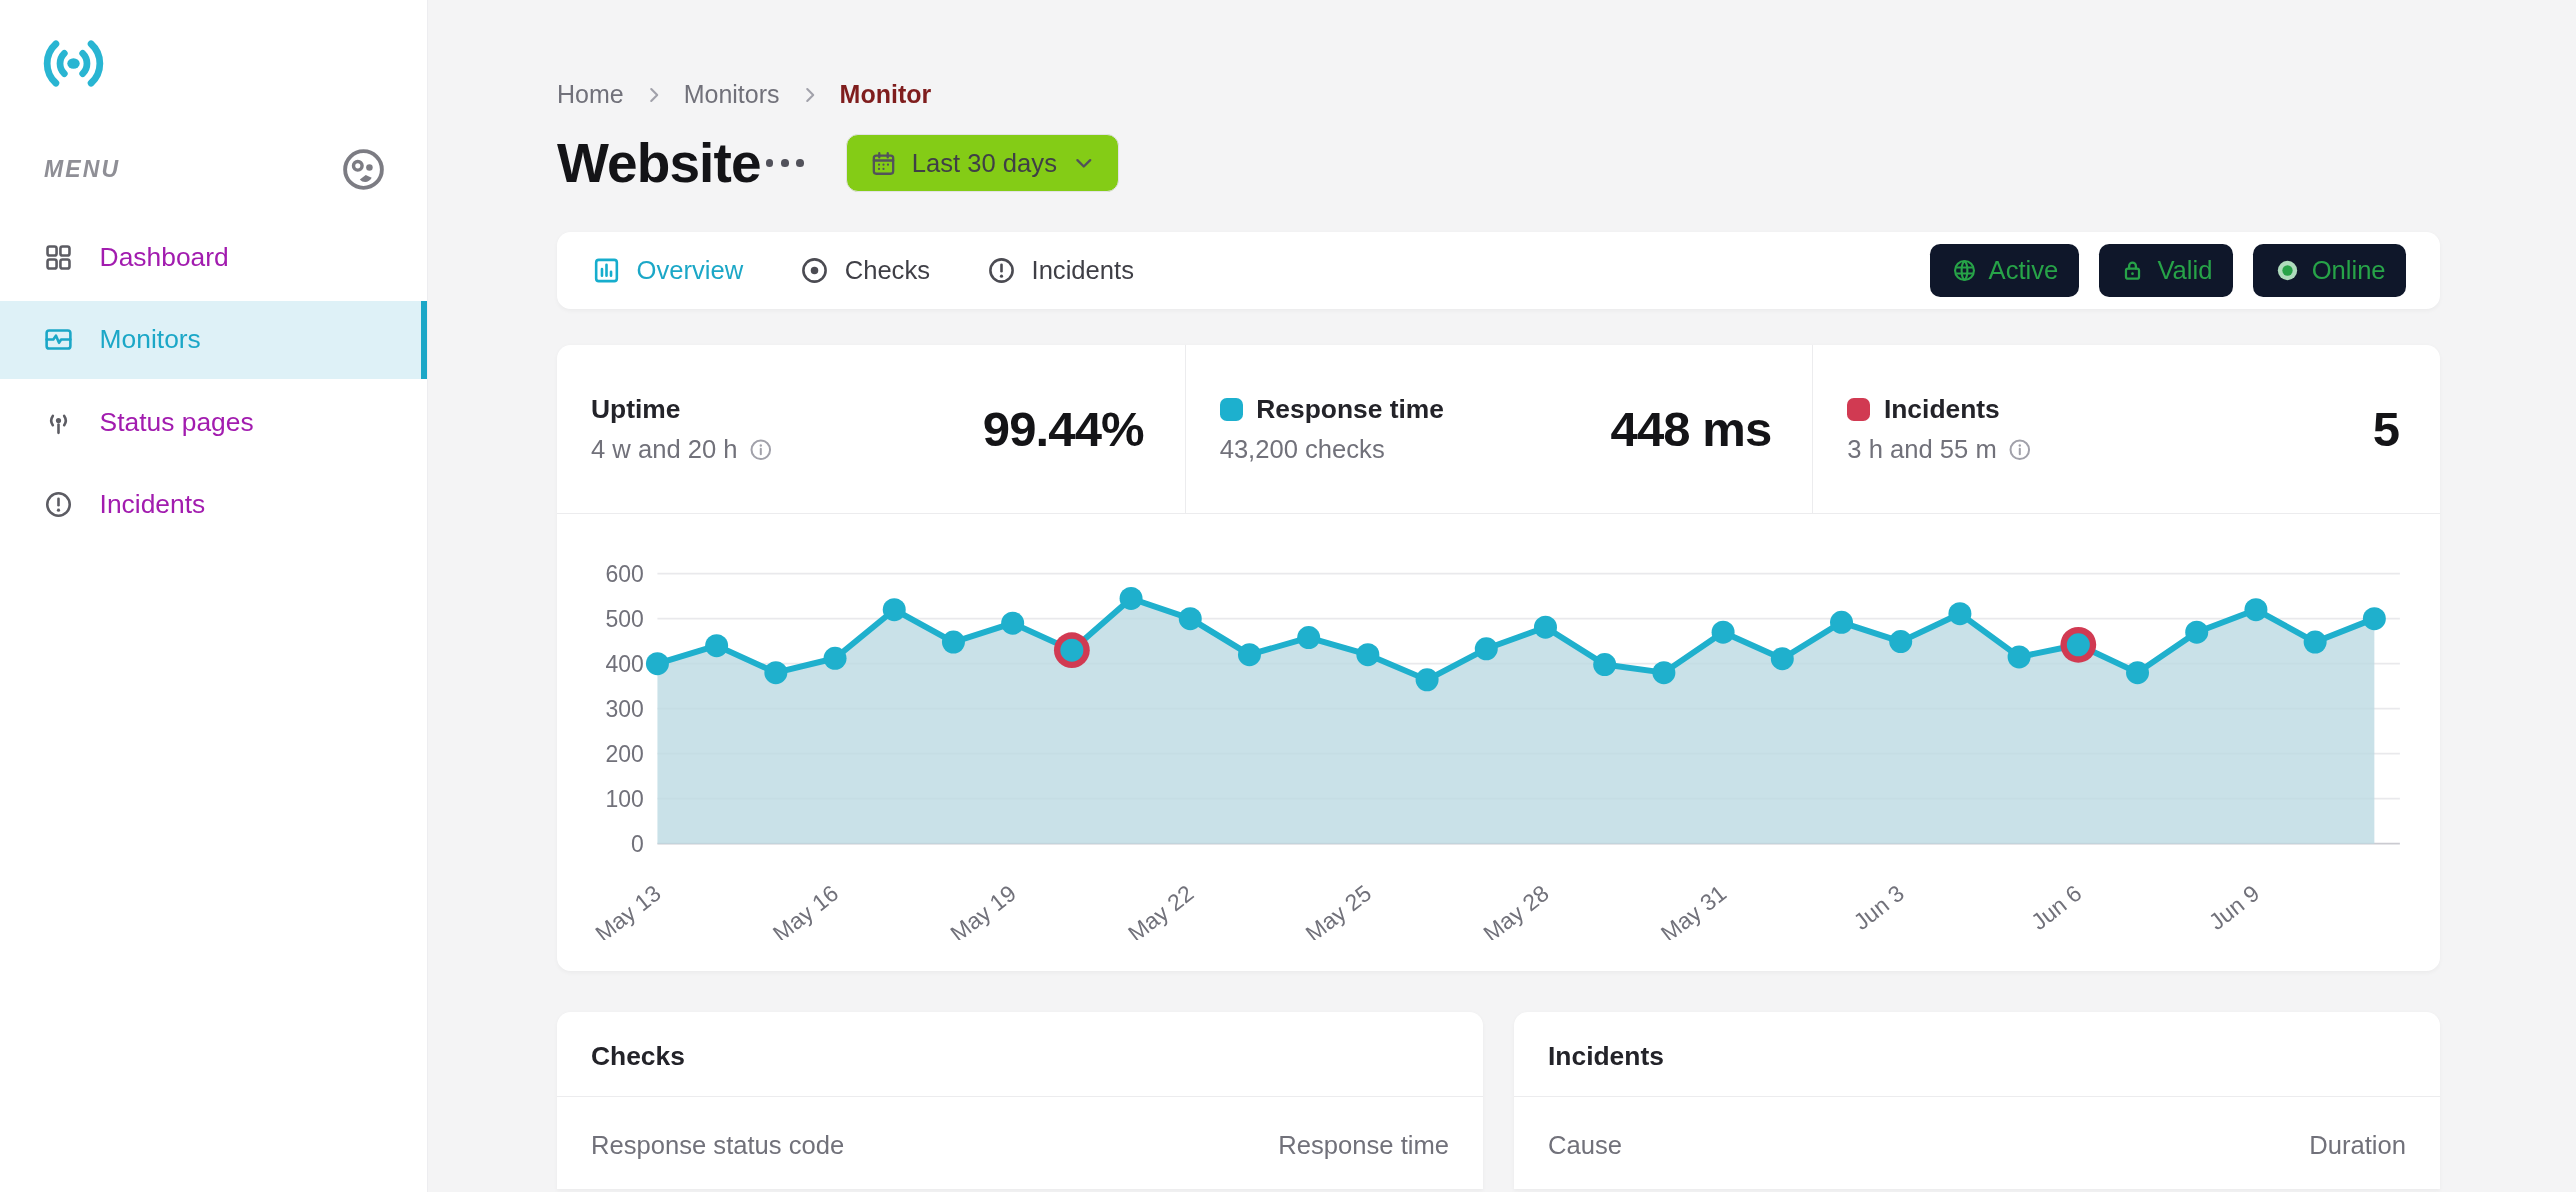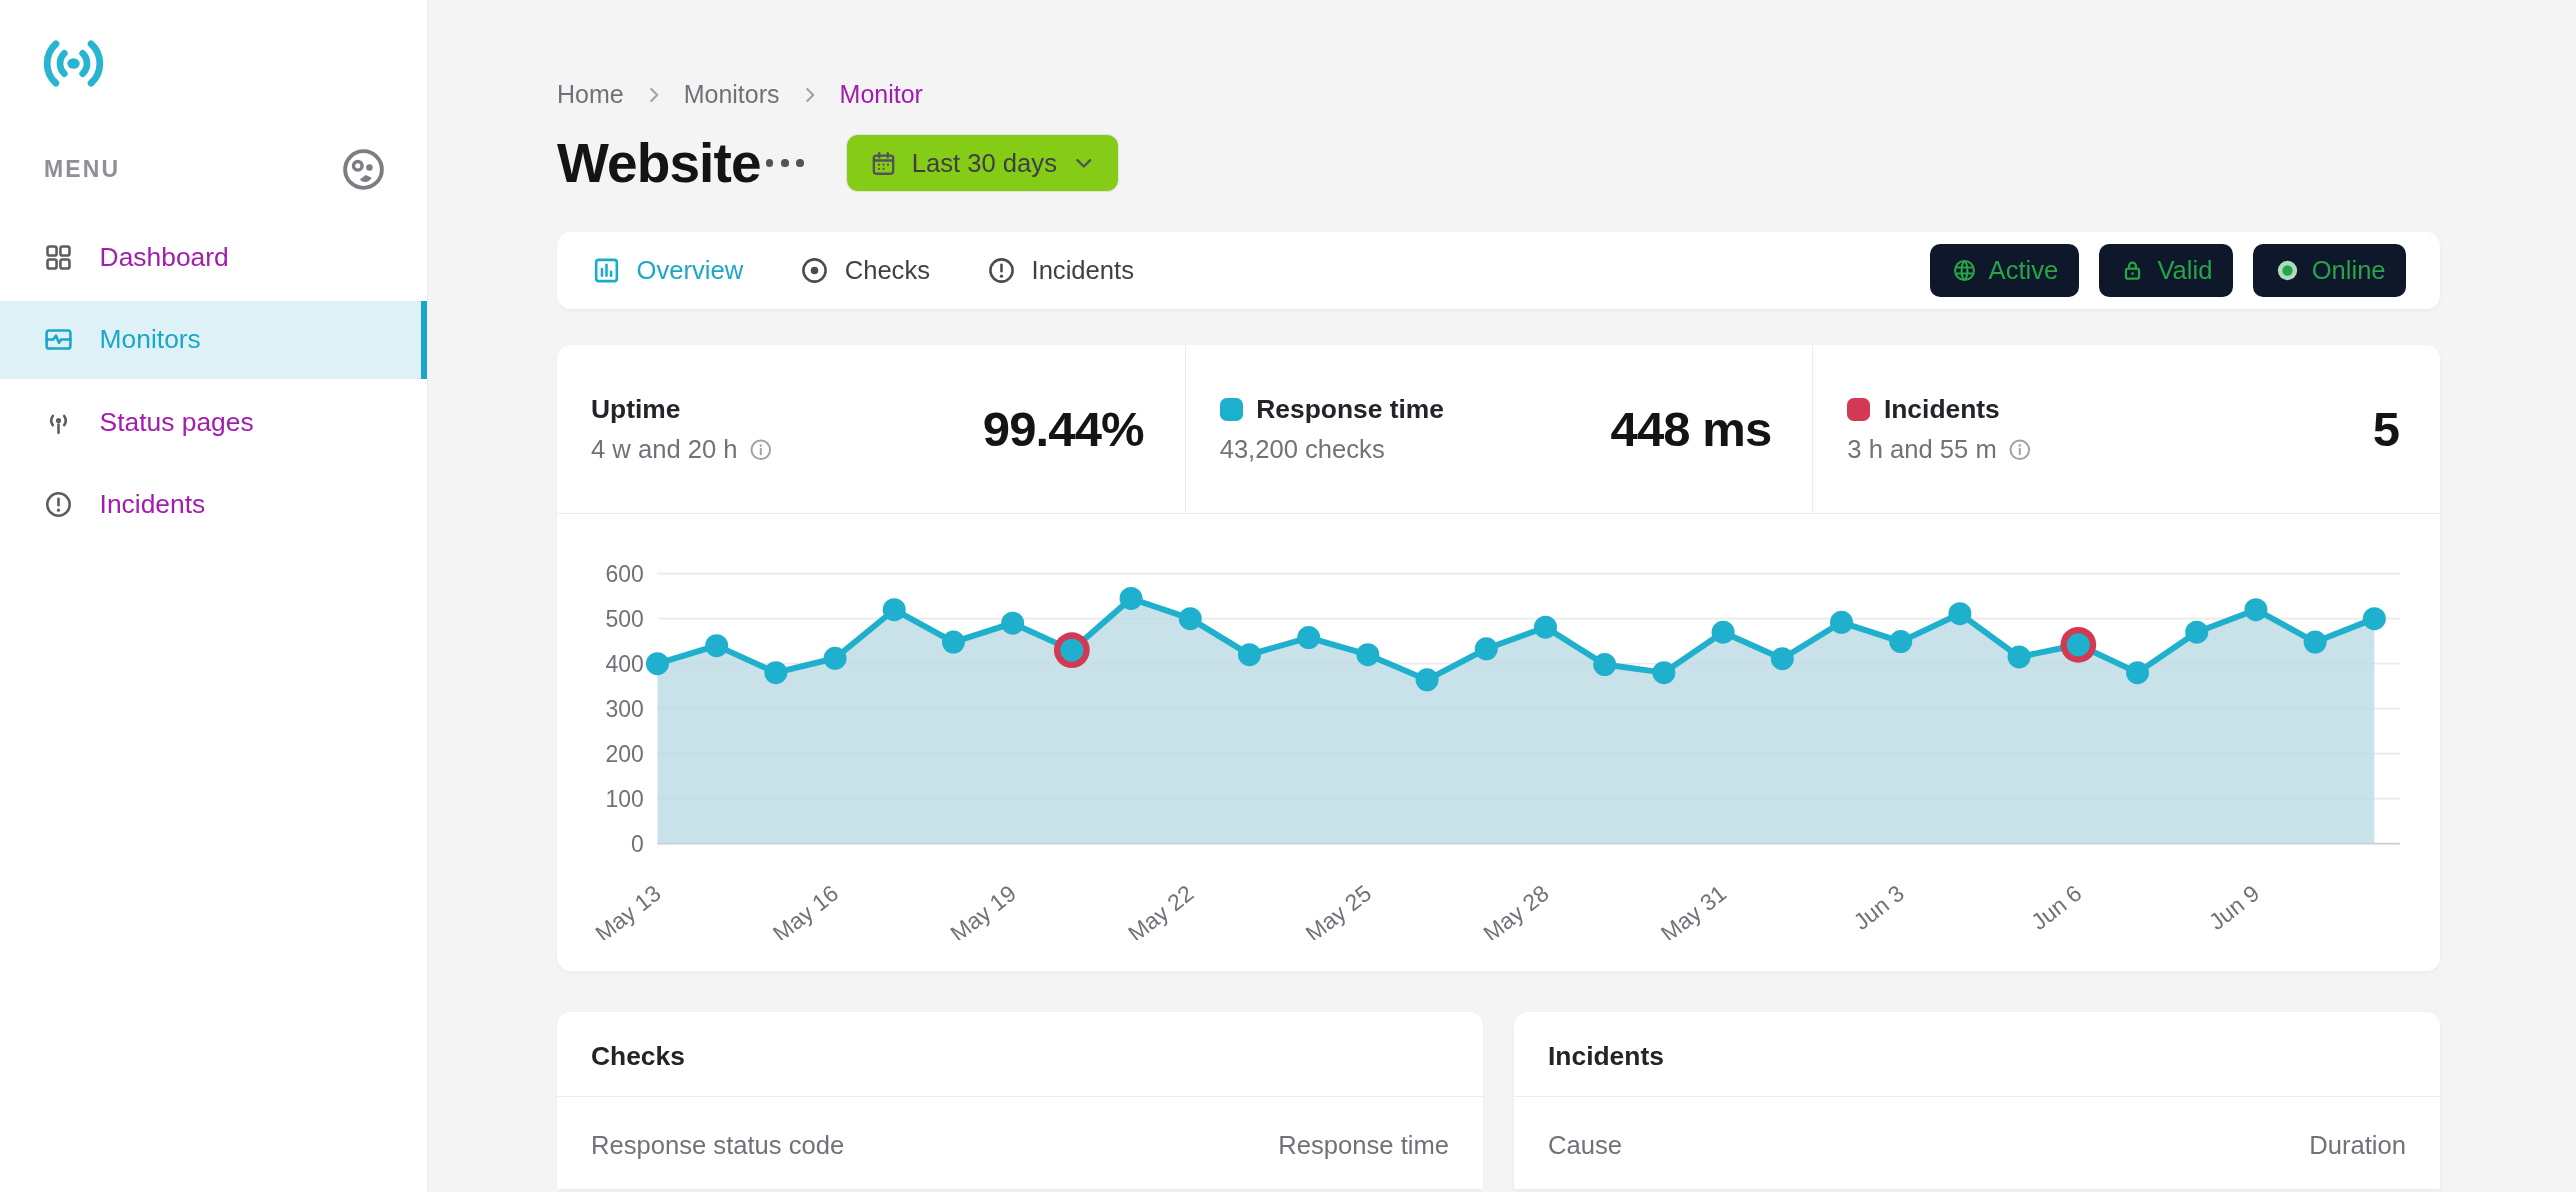--- a/index.html
+++ b/index.html
@@ -4,37 +4,37 @@
 <style>
   * { margin:0; padding:0; box-sizing:border-box; }
   html,body { width:2576px; height:1193px; overflow:hidden; }
   body { background:#f4f4f5; font-family:"Liberation Sans", sans-serif; color:#18181b; }
 
   
   .sidebar { position:absolute; left:0; top:0; width:428px; height:1193px;
              background:#ffffff; border-right:1.7px solid #ededf0; }
   .logo { margin:31px 0 0 41px; width:65px; height:65px; display:block; }
   .menu-row { margin-top:49px; padding:0 39px 0 44px; height:48px;
-              display:flex; align-items:center; justify-content:space-between; }
+              display:flex; align-items:center; justify-content:space-between;font-style:italic; }
   .menu-label { font-size:23px; font-weight:700; letter-spacing:2.1px; color:#8f8f96; }
   .nav { margin-top:25.6px; }
   .nav-item { height:78px; margin-bottom:4.3px; display:flex; align-items:center;
               padding-left:43px; cursor:pointer; color:#a21caf; }
   .nav-item .ic { width:31px; height:31px; margin-right:25.6px; color:#5c5c63; flex:none; }
   .nav-item .lbl { font-size:26.4px; }
   .nav-item.active { background:#def1f7; border-right:6.8px solid #1ba7c7; color:#1ba7c7; }
   .nav-item.active .ic { color:#1ba7c7; }
 
   
   .main { position:absolute; left:428px; top:0; width:2148px; height:1193px; }
   .content { width:1883px; margin:8px auto 0 129px; }
 
   .breadcrumb { margin-top:80px; display:flex; align-items:center; gap:19px;
                 font-size:25px; color:#71717a; }
-  .crumb.current { color:#a21caf; font-weight:400; }
+  .crumb.current { color:#7f1d1d; font-weight:700; }
   .crumb-sep { width:22px; height:22px; color:#a1a1aa; }
 
   .title-row { margin-top:22px; display:flex; align-items:center; }
   .page-title { font-size:55px; font-weight:700; letter-spacing:-0.9px; color:#141417; }
   .title-controls { display:flex; align-items:center; gap:37px; }
   .more-btn { display:flex; gap:7.7px; padding:12px 5.1px; cursor:pointer; }
   .more-btn i { width:7.7px; height:7.7px; border-radius:50%; background:#52525b; display:block; }
   .date-btn { height:58px; display:flex; align-items:center; gap:13.6px; padding:0 22px;
               border:1.7px solid #e2e2e6; border-radius:12px; background:#84cc16;
               font-size:25.6px; color:#3f3f46; cursor:pointer; }

